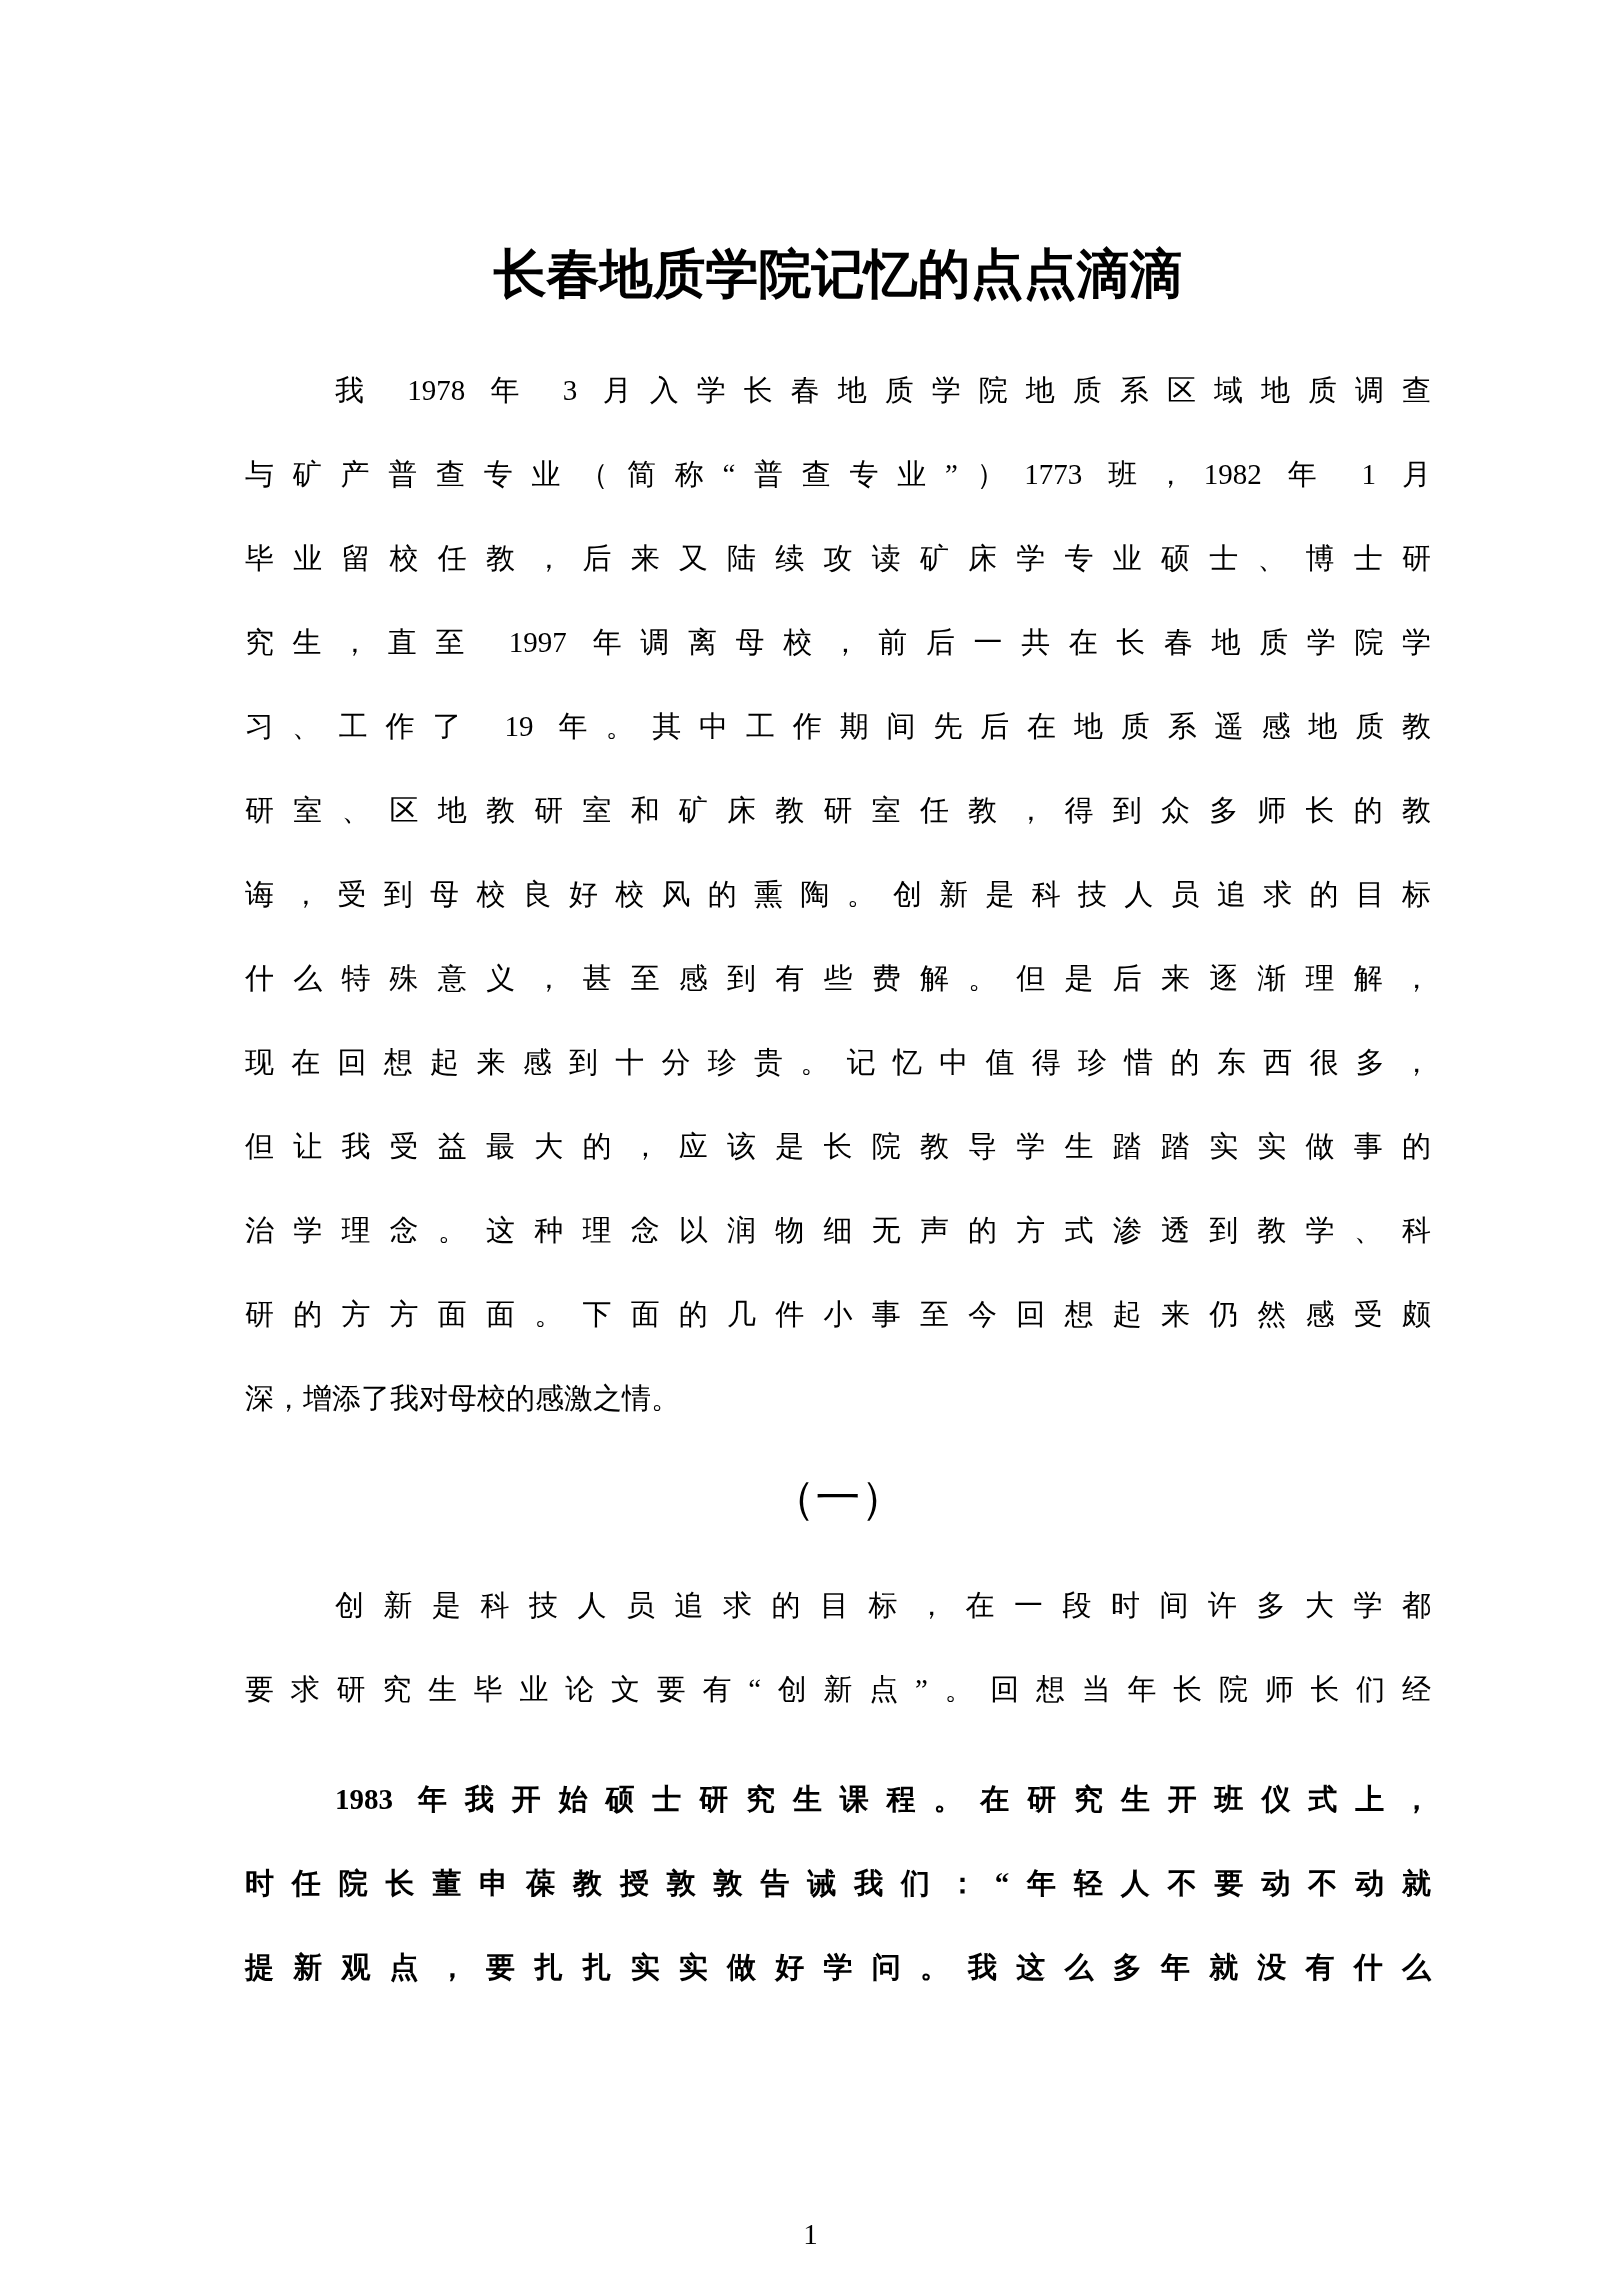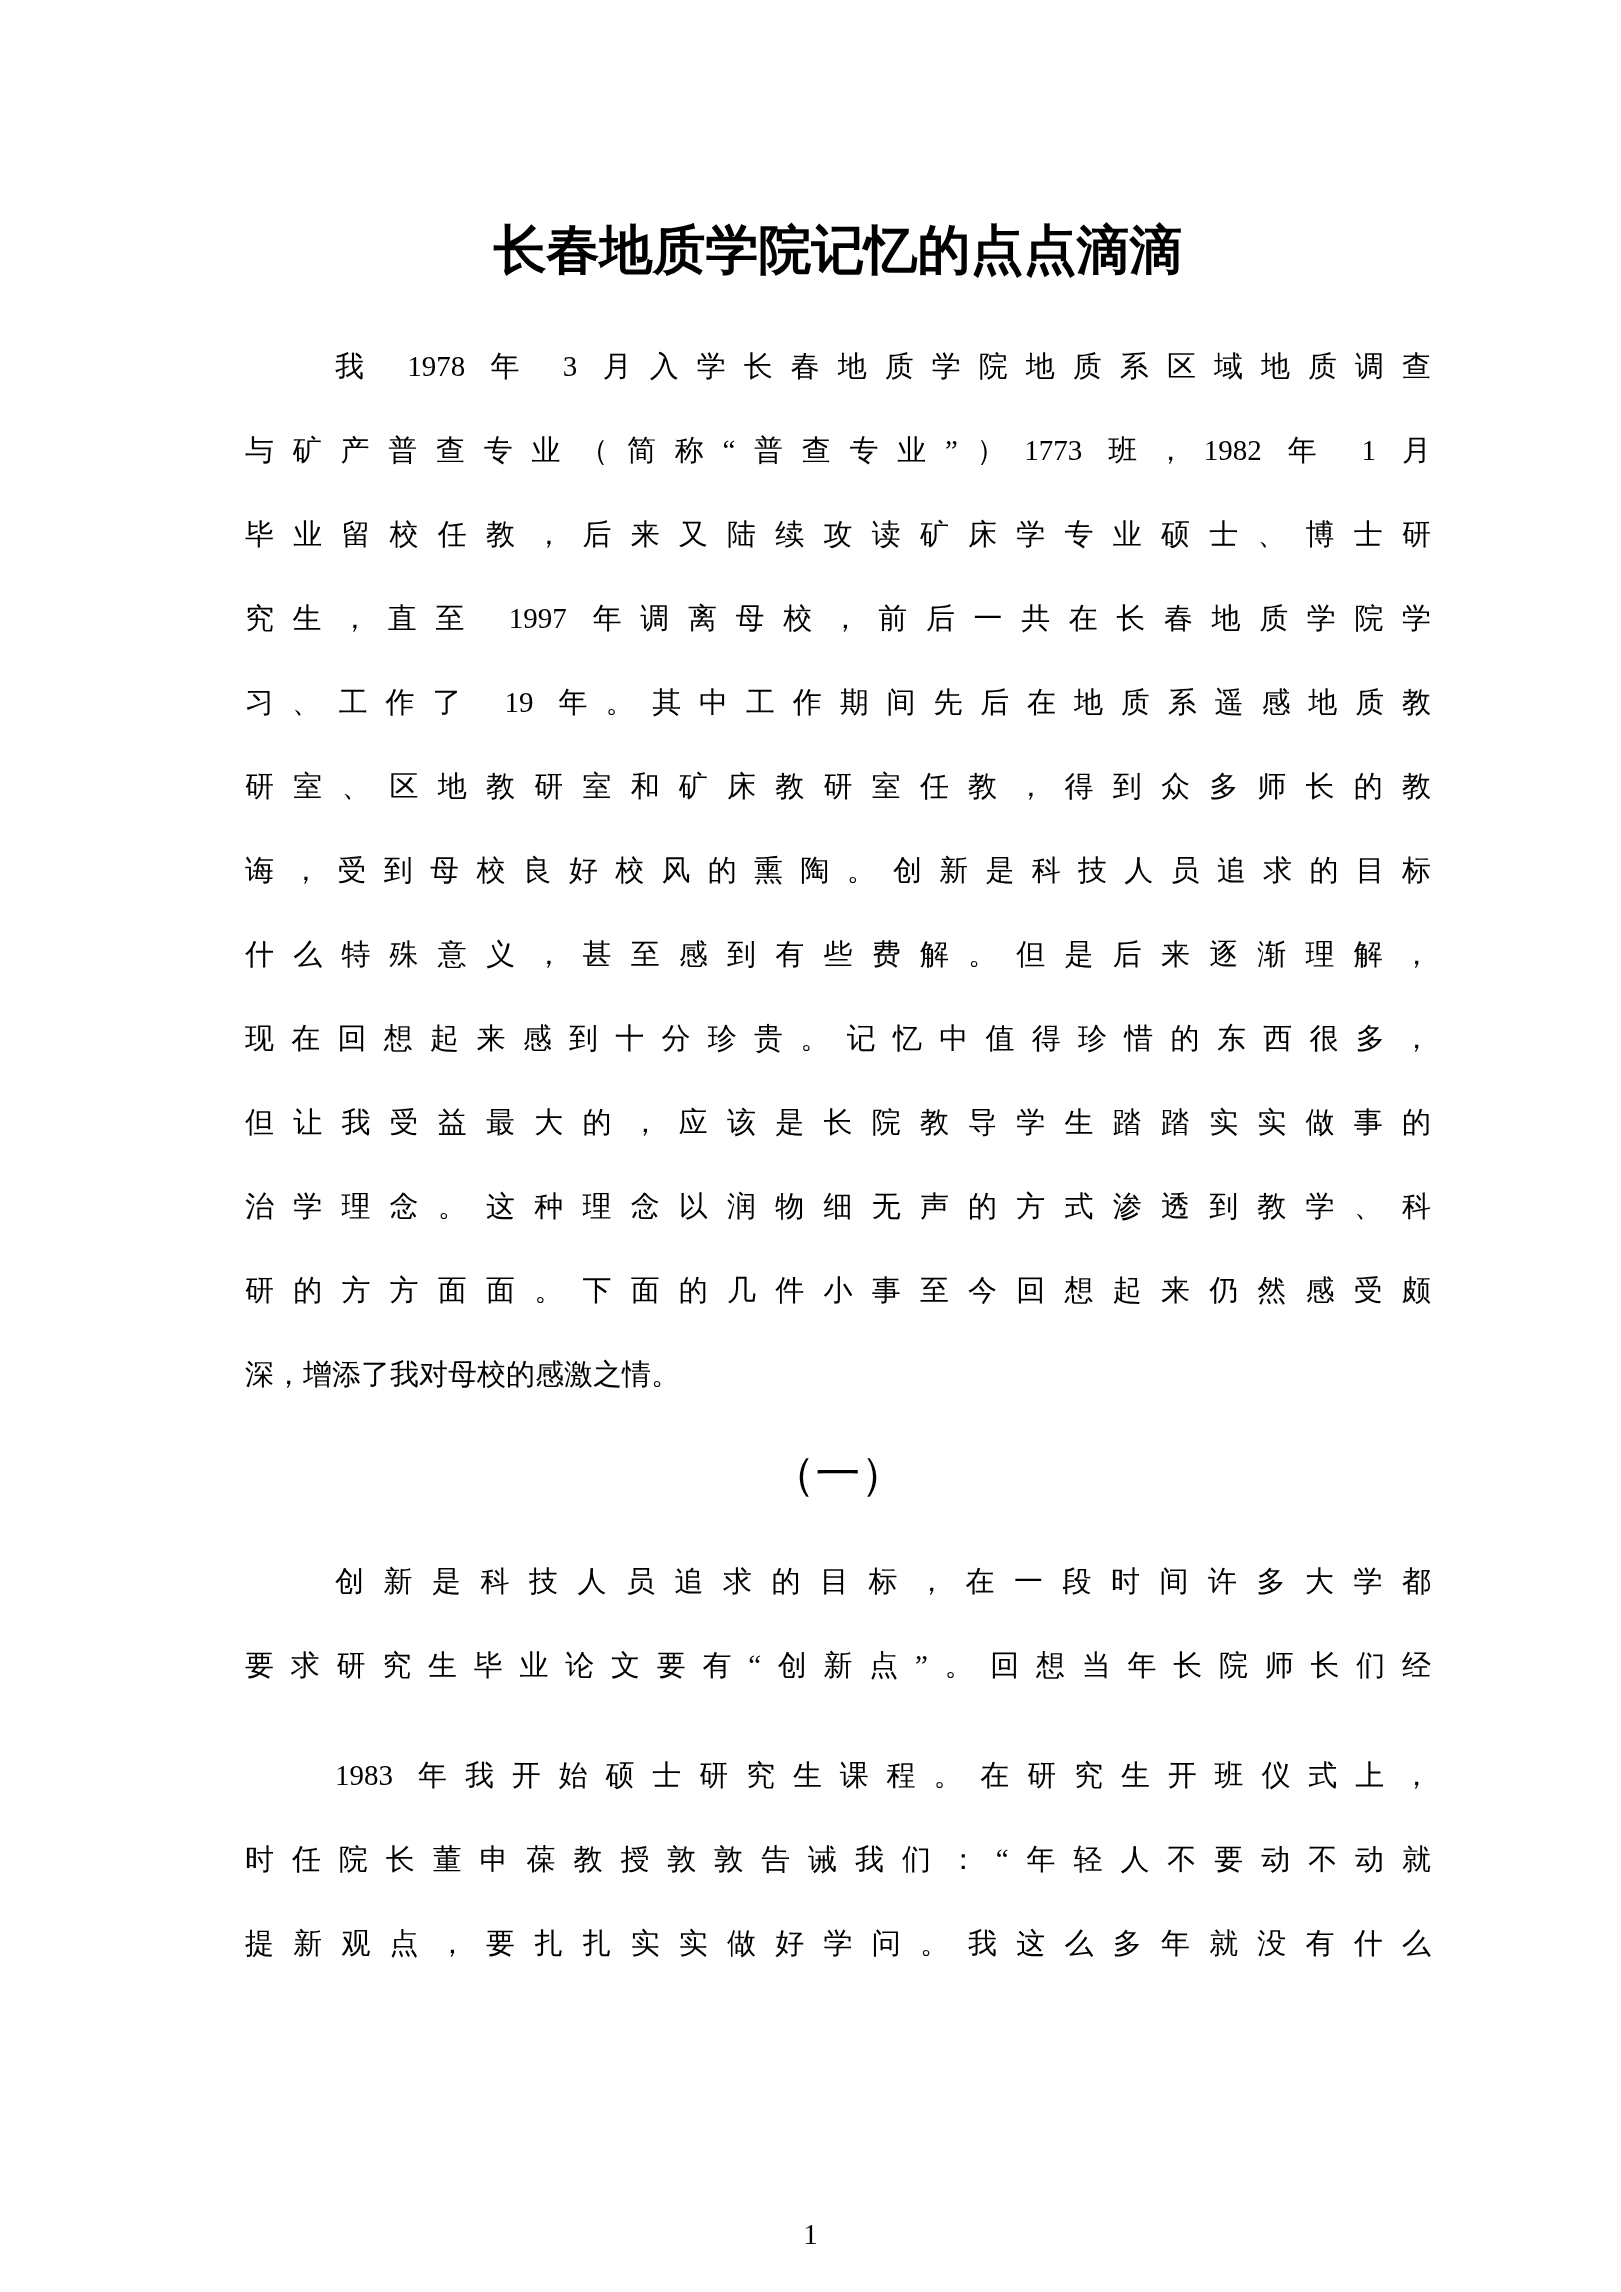--- a/index.html
+++ b/index.html
@@ -12,35 +12,35 @@
     width: 1621px;
     height: 2293px;
     background: #ffffff;
     color: #000000;
     font-family: "Liberation Serif", "DejaVu Serif", serif;
     overflow: hidden;
   }
   .content {
     position: absolute;
     left: 245px;
-    top: 211px;
+    top: 235px;
     width: 1186px;
   }
   .doc-title {
     font-size: 53px;
     font-weight: bold;
     text-align: center;
     line-height: 78px;
     margin: 0 0 35px 0;
   }
   .paragraph { margin: 0; }
   .p1 { margin-top: 0; }
   .divider-block { margin-top: 15.7px; }
   .p2 { margin-top: 23.5px; }
-  .p3 { margin-top: 25.5px; }
+  .p3 { margin-top: 25.5px; font-weight: bold; }
   .line {
     font-size: 29px;
     line-height: 84px;
     text-align: justify;
     text-align-last: justify;
     white-space: nowrap;
   }
   .line.indent { text-indent: 90px; }
   .line.end {
     text-align: center;

